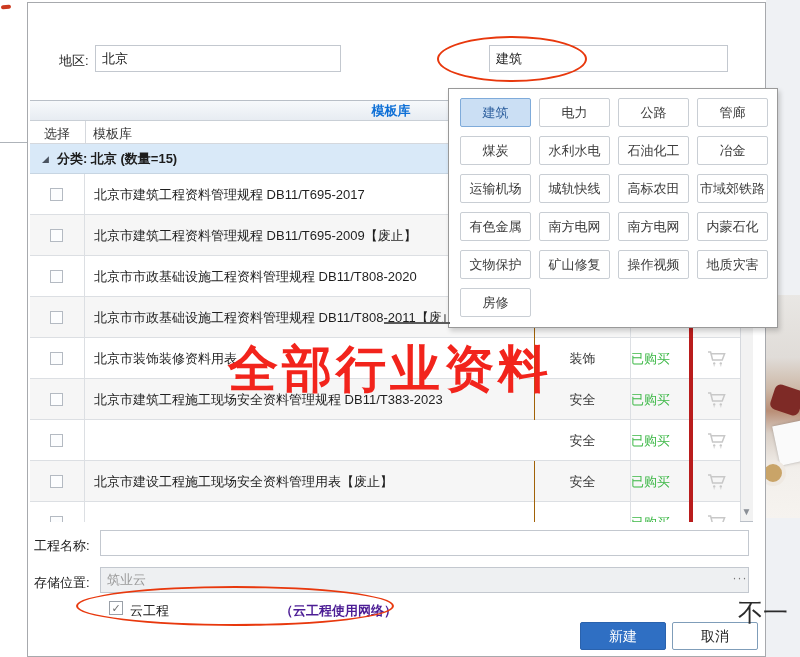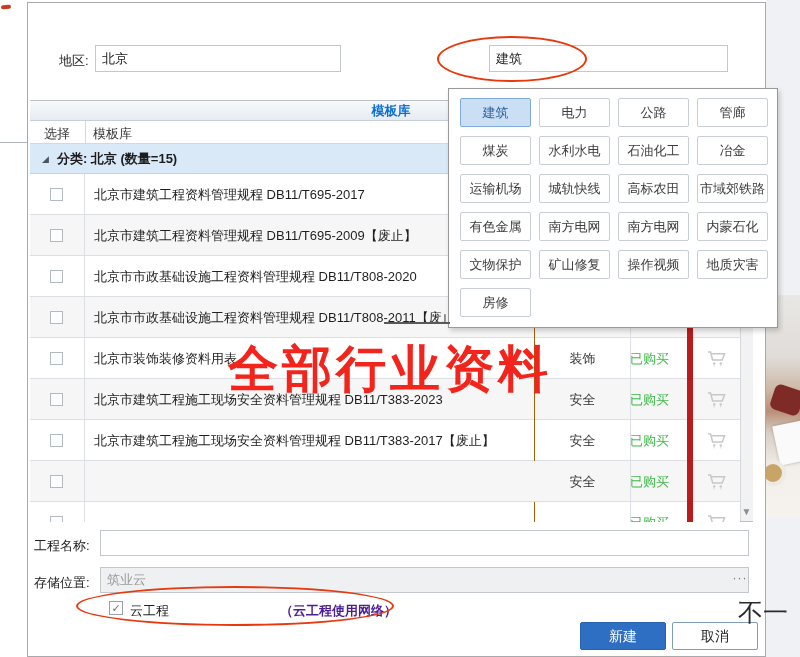--- a/index.html
+++ b/index.html
@@ -44,21 +44,21 @@
   .group-row { position:absolute; left:30px; top:144px; width:722px; height:30px; background:#d9e9f8; border-bottom:1px solid #c7d5e2; z-index:3; display:flex; align-items:center; }
   .group-row .tri { color:#4a5360; font-size:9px; margin:0 8px 0 12px; }
   .group-row .gtext { font-size:13px; font-weight:bold; color:#1c1c1c; }
   .tbody { position:absolute; left:30px; top:174px; width:710px; height:348px; overflow:hidden; z-index:3; background:#fff; }
   .trow { position:relative; width:710px; height:41px; border-bottom:1px solid #dcdfe3; background:#fff; }
   .trow.alt { background:#f6f6f6; }
   .cell-sel { position:absolute; left:0; top:0; width:55px; height:41px; border-right:1px solid #dcdfe3; }
   .cbx { position:absolute; left:20px; top:14px; width:13px; height:13px; border:1px solid #b4bac2; background:#fcfdfe; }
   .cell-name { position:absolute; left:55px; top:0; width:450px; height:41px; border-right:1px solid #a16207; font-size:13px; color:#1f1f1f; line-height:41px; padding-left:9px; overflow:hidden; white-space:nowrap; }
   .cell-cat { position:absolute; left:505px; top:0; width:96px; height:41px; border-right:1px solid #dcdfe3; font-size:13px; color:#333; line-height:41px; text-align:center; }
-  .cell-status { position:absolute; left:582px; top:0; width:81px; height:41px; border-right:6px solid #b91c1c; font-size:13px; color:#3db847; line-height:41px; text-align:center; }
+  .cell-status { position:absolute; left:582px; top:0; width:81px; height:41px; border-right:4px solid #b91c1c; font-size:13px; color:#3db847; line-height:41px; text-align:center; }
   .cell-cart { position:absolute; left:663px; top:0; width:47px; height:41px; display:flex; align-items:center; justify-content:center; }
   .scrollbar { position:absolute; left:740px; top:101px; width:13px; height:420px; background:#f2f2f2; border-left:1px solid #d5d8dd; z-index:3; }
   .scroll-down { position:absolute; left:741px; top:506px; width:11px; height:12px; z-index:4; color:#8a8f96; font-size:10px; line-height:12px; text-align:center; }
 
   .annotation-line { position:absolute; left:384px; top:322px; width:66px; height:2px; background:#5a5a5a; z-index:30; }
   .watermark { position:absolute; left:228px; top:336px; font-size:50px; font-weight:bold; color:#f2241c; letter-spacing:4px; white-space:nowrap; z-index:35; }
 
   
   .popup { position:absolute; left:448px; top:88px; width:330px; height:240px; background:#fff; border:1px solid #999; box-shadow:2px 3px 5px rgba(0,0,0,.18); z-index:20; padding:9px 0 0 11px; }
   .pop-grid { display:grid; grid-template-columns:repeat(4,71px); column-gap:8px; row-gap:9px; }
@@ -218,38 +218,38 @@
         <circle cx="7.2" cy="15.8" r="0.7" fill="#d8d8d8"></circle>
         <circle cx="13.8" cy="15.8" r="0.7" fill="#d8d8d8"></circle>
       </svg>
     </div>
   </div>
 
   <div class="trow">
     <div class="cell-sel">
       <span class="cbx"></span>
     </div>
-    <div class="cell-name">北京市建筑工程施工现场安全资料管理规程 DB11/T383-2017【废止】</div>
     <div class="cell-cat">安全</div>
     <div class="cell-status">已购买</div>
     <div class="cell-cart">
       <svg class="cart" width="20" height="17" viewBox="0 0 20 17">
         <path d="M1 2 h2.6 l2 8 h9.6 l2.4-6.2 H4.6" fill="none" stroke="#c8c8c8" stroke-width="1.5"></path>
         <circle cx="7.2" cy="13.5" r="1.2" fill="#c8c8c8"></circle>
         <circle cx="13.8" cy="13.5" r="1.2" fill="#c8c8c8"></circle>
         <circle cx="7.2" cy="15.8" r="0.7" fill="#d8d8d8"></circle>
         <circle cx="13.8" cy="15.8" r="0.7" fill="#d8d8d8"></circle>
       </svg>
     </div>
   </div>
 
   <div class="trow alt">
     <div class="cell-sel">
       <span class="cbx"></span>
     </div>
+    <div class="cell-name">北京市建设工程施工现场安全资料管理用表【废止】</div>
     <div class="cell-cat">安全</div>
     <div class="cell-status">已购买</div>
     <div class="cell-cart">
       <svg class="cart" width="20" height="17" viewBox="0 0 20 17">
         <path d="M1 2 h2.6 l2 8 h9.6 l2.4-6.2 H4.6" fill="none" stroke="#c8c8c8" stroke-width="1.5"></path>
         <circle cx="7.2" cy="13.5" r="1.2" fill="#c8c8c8"></circle>
         <circle cx="13.8" cy="13.5" r="1.2" fill="#c8c8c8"></circle>
         <circle cx="7.2" cy="15.8" r="0.7" fill="#d8d8d8"></circle>
         <circle cx="13.8" cy="15.8" r="0.7" fill="#d8d8d8"></circle>
       </svg>

